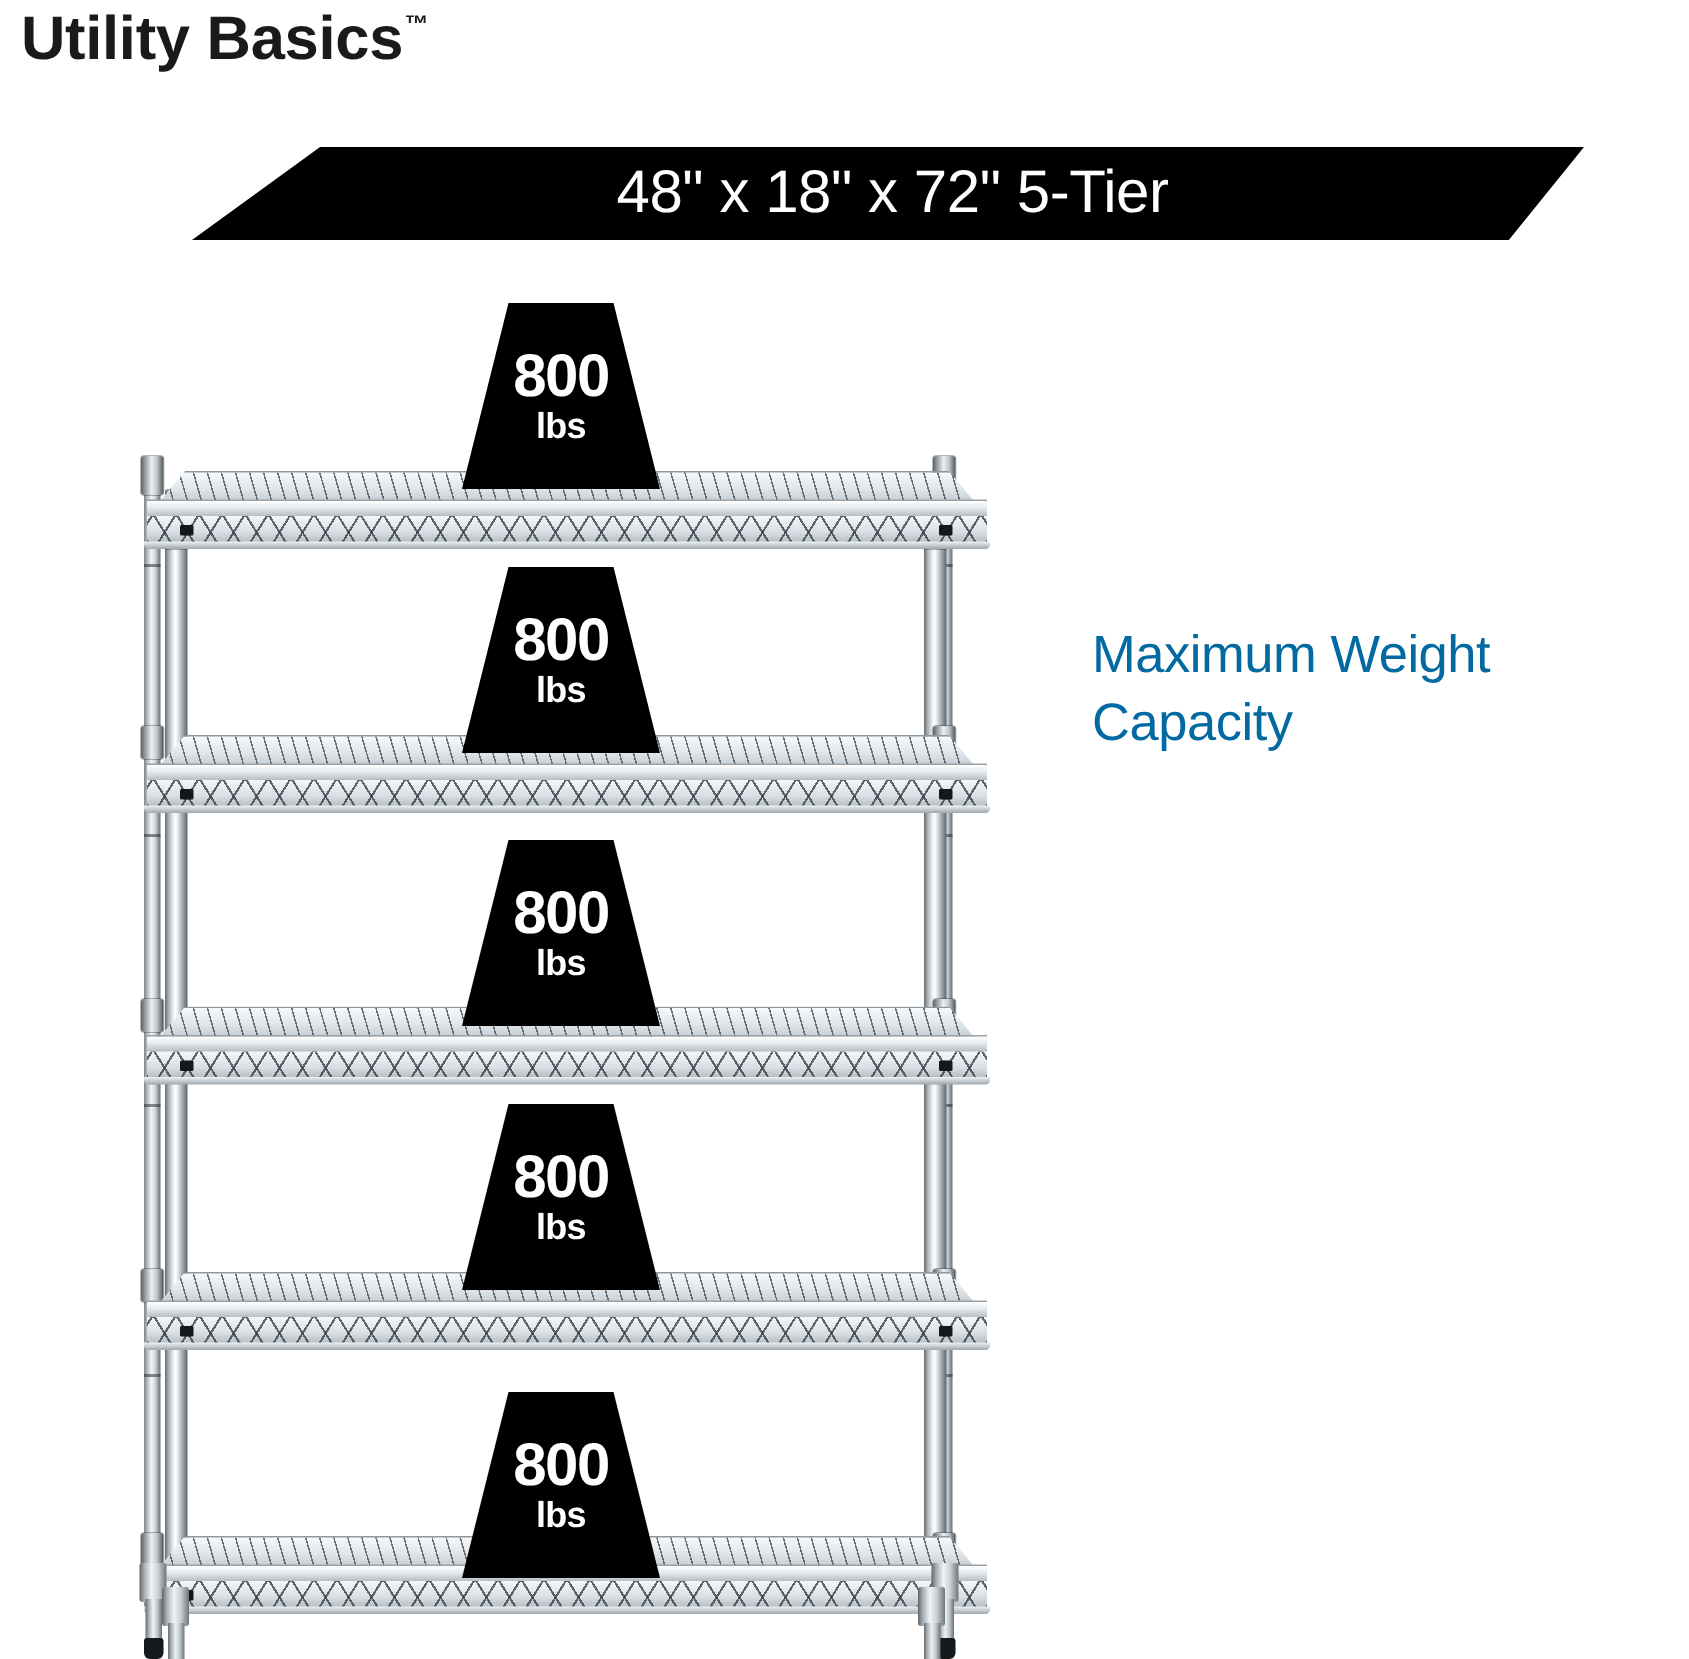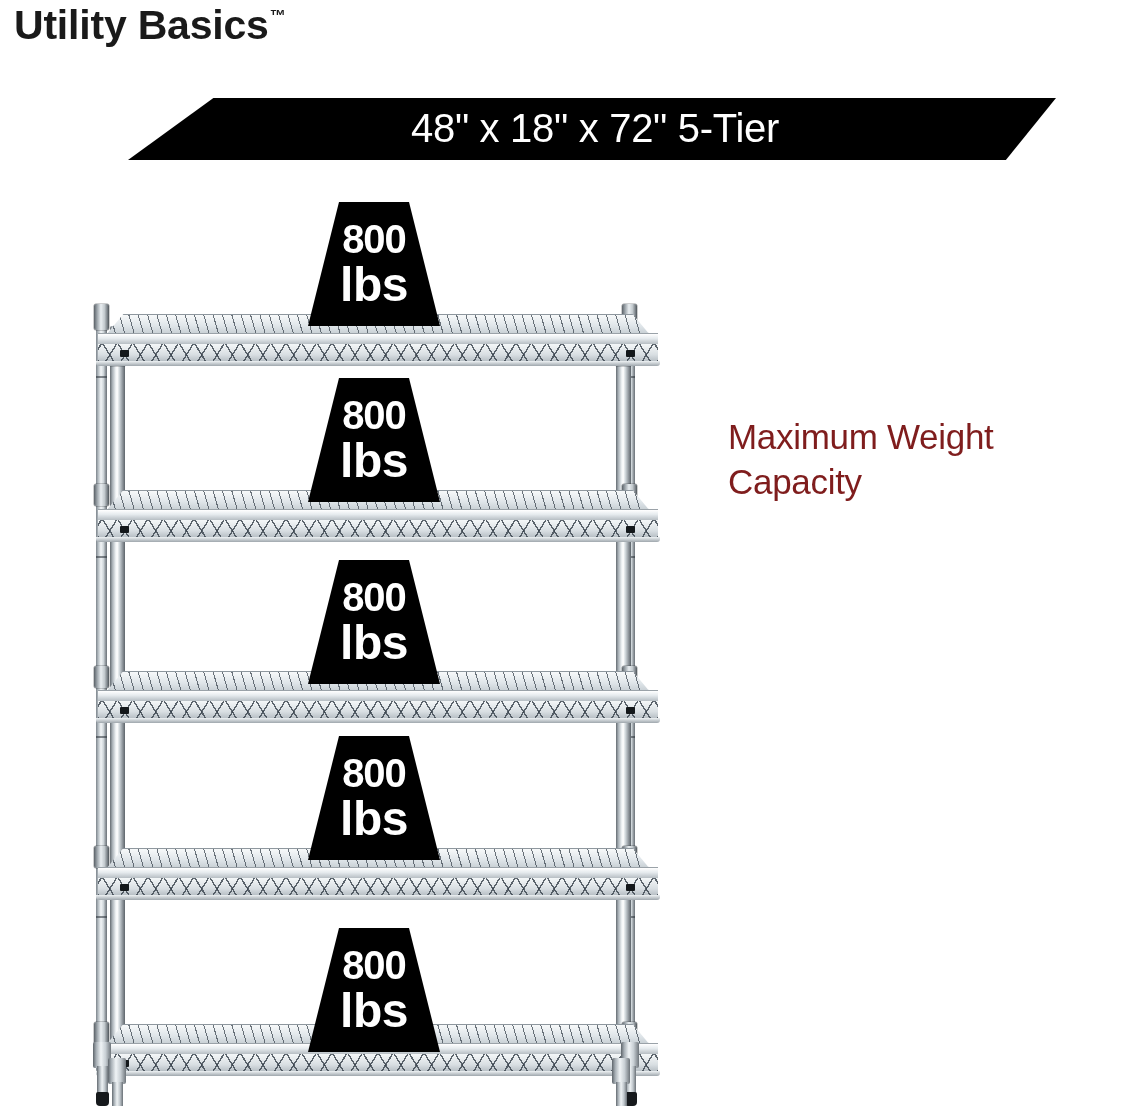--- a/index.html
+++ b/index.html
@@ -66,21 +66,21 @@
   #copy {
     position: absolute;
     left: 728px; top: 414px;
     width: 390px;
   }
   #copy .head {
     font-size: 35px;
     line-height: 1.29;
     font-weight: 400;
     letter-spacing: -0.3px;
-    color: #7f1d1d;
+    color: #0369a1;
     margin: 0 0 18px 0;
   }
   #copy .para {
     font-size: 34px;
     line-height: 1.33;
     font-weight: 400;
     letter-spacing: -0.4px;
     color: #111;
     margin: 0 0 44px 0;
   }
@@ -218,21 +218,21 @@
     display: flex;
     flex-direction: column;
     align-items: center;
     justify-content: center;
     color: #ffffff;
     font-weight: 700;
     line-height: 1.0;
     pointer-events: none;
   }
   .badge .num { font-size: 40px; letter-spacing: -1px; }
-  .badge .unit { font-size: 48px; margin-top: 2px; letter-spacing: -0.5px; }
+  .badge .unit { font-size: 24px; margin-top: 2px; letter-spacing: -0.5px; }
 </style>
 </head>
 <body>
 
 <div id="brand">
   <span>Utility Basics</span><span class="tm">™</span>
 </div>
 
 <div id="banner-wrap">
   <div id="banner"></div>

